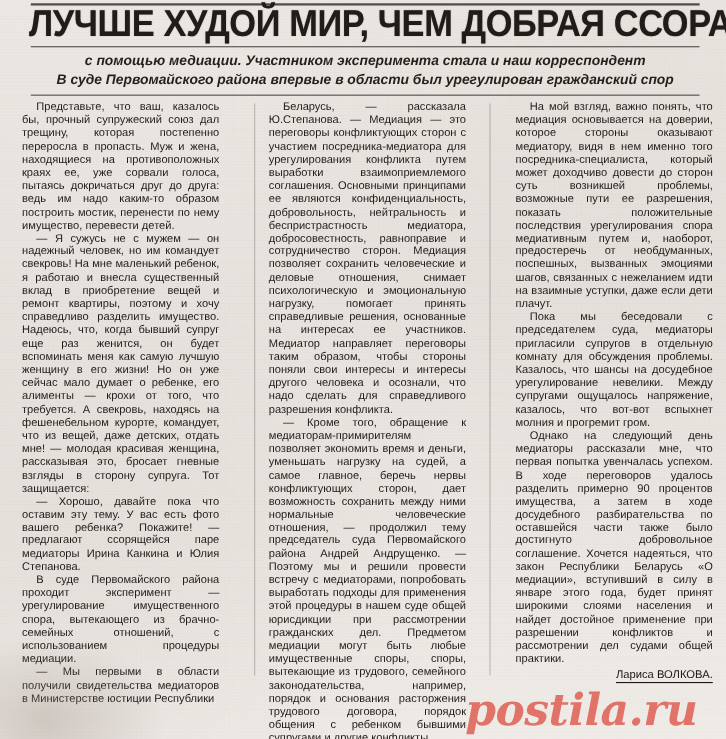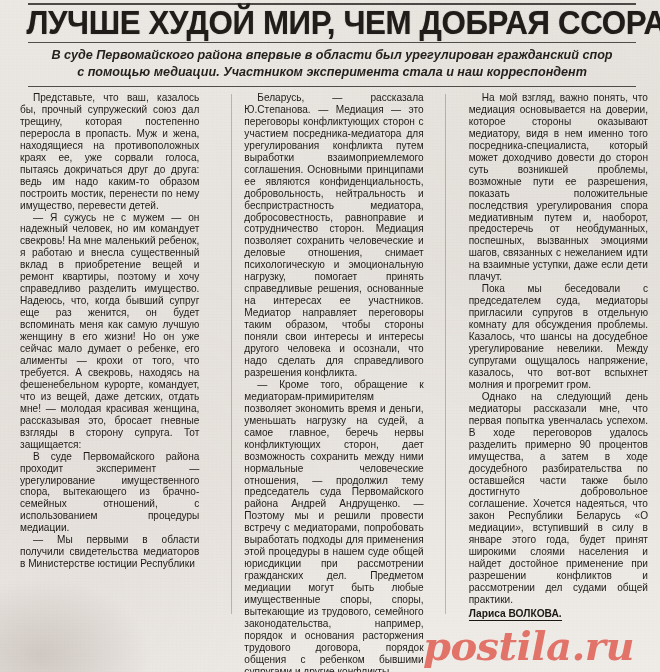--- a/index.html
+++ b/index.html
@@ -131,22 +131,22 @@
     top: 94px;
     width: 1px;
     height: 520px;
     background: rgba(70,62,56,.30);
   }
   .colsep.s1 { left: 231px; }
   .colsep.s2 { left: 445px; }
 
   .byline {
     margin-top: 2px;
-    text-align: left;
-    font-weight: 700;
+    text-align: right;
+    font-weight: 400;
     font-size: 10.2px;
     color: #1b1714;
   }
   .byline span { border-bottom: 1px solid #1b1714; padding-bottom: 1px; }
 
   
   .watermark {
     position: absolute;
     right: 26px;
     bottom: 4px;
@@ -177,34 +177,35 @@
 
 <div id="page">
 
   <div class="rule-top"></div>
 
   <div class="headline">ЛУЧШЕ ХУДОЙ МИР, ЧЕМ ДОБРАЯ ССОРА</div>
 
   <div class="deck-band">
     <div class="deck-line a"></div>
     <div class="deck">
+      <div>с помощью медиации. Участником эксперимента стала и наш корреспондент</div>
       <div>В суде Первомайского района впервые в области был урегулирован гражданский спор</div>
-      <div>с помощью медиации. Участником эксперимента стала и наш корреспондент</div>
     </div>
     <div class="deck-line b"></div>
   </div>
 
   <div class="colsep s1"></div>
   <div class="colsep s2"></div>
 
   <div class="columns">
 
     <div class="col">
       <p>Представьте, что ваш, казалось бы, прочный супружеский союз дал трещину, которая постепенно переросла в пропасть. Муж и жена, находящиеся на противоположных краях ее, уже сорвали голоса, пытаясь докричаться друг до друга: ведь им надо каким-то образом построить мостик, перенести по нему имущество, перевести детей.</p>
       <p>— Я сужусь не с мужем — он надежный человек, но им командует свекровь! На мне маленький ребенок, я работаю и внесла существенный вклад в приобретение вещей и ремонт квартиры, поэтому и хочу справедливо разделить имущество. Надеюсь, что, когда бывший супруг еще раз женится, он будет вспоминать меня как самую лучшую женщину в его жизни! Но он уже сейчас мало думает о ребенке, его алименты — крохи от того, что требуется. А свекровь, находясь на фешенебельном курорте, командует, что из вещей, даже детских, отдать мне! — молодая красивая женщина, рассказывая это, бросает гневные взгляды в сторону супруга. Тот защищается:</p>
+      <p>— Хорошо, давайте пока что оставим эту тему. У вас есть фото вашего ребенка? Покажите! — предлагают ссорящейся паре медиаторы Ирина Канкина и Юлия Степанова.</p>
       <p>В суде Первомайского района проходит эксперимент — урегулирование имущественного спора, вытекающего из брачно-семейных отношений, с использованием процедуры медиации.</p>
       <p>— Мы первыми в области получили свидетельства медиаторов в Министерстве юстиции Республики</p>
     </div>
 
     <div class="col">
       <p>Беларусь, — рассказала Ю.Степанова. — Медиация — это переговоры конфликтующих сторон с участием посредника-медиатора для урегулирования конфликта путем выработки взаимоприемлемого соглашения. Основными принципами ее являются конфиденциальность, добровольность, нейтральность и беспристрастность медиатора, добросовестность, равноправие и сотрудничество сторон. Медиация позволяет сохранить человеческие и деловые отношения, снимает психологическую и эмоциональную нагрузку, помогает принять справедливые решения, основанные на интересах ее участников. Медиатор направляет переговоры таким образом, чтобы стороны поняли свои интересы и интересы другого человека и осознали, что надо сделать для справедливого разрешения конфликта.</p>
       <p>— Кроме того, обращение к медиаторам-примирителям позволяет экономить время и деньги, уменьшать нагрузку на судей, а самое главное, беречь нервы конфликтующих сторон, дает возможность сохранить между ними нормальные человеческие отношения, — продолжил тему председатель суда Первомайского района Андрей Андрущенко. — Поэтому мы и решили провести встречу с медиаторами, попробовать выработать подходы для применения этой процедуры в нашем суде общей юрисдикции при рассмотрении гражданских дел. Предметом медиации могут быть любые имущественные споры, споры, вытекающие из трудового, семейного законодательства, например, порядок и основания расторжения трудового договора, порядок общения с ребенком бывшими супругами и другие конфликты.</p>
     </div>
 
     <div class="col">

